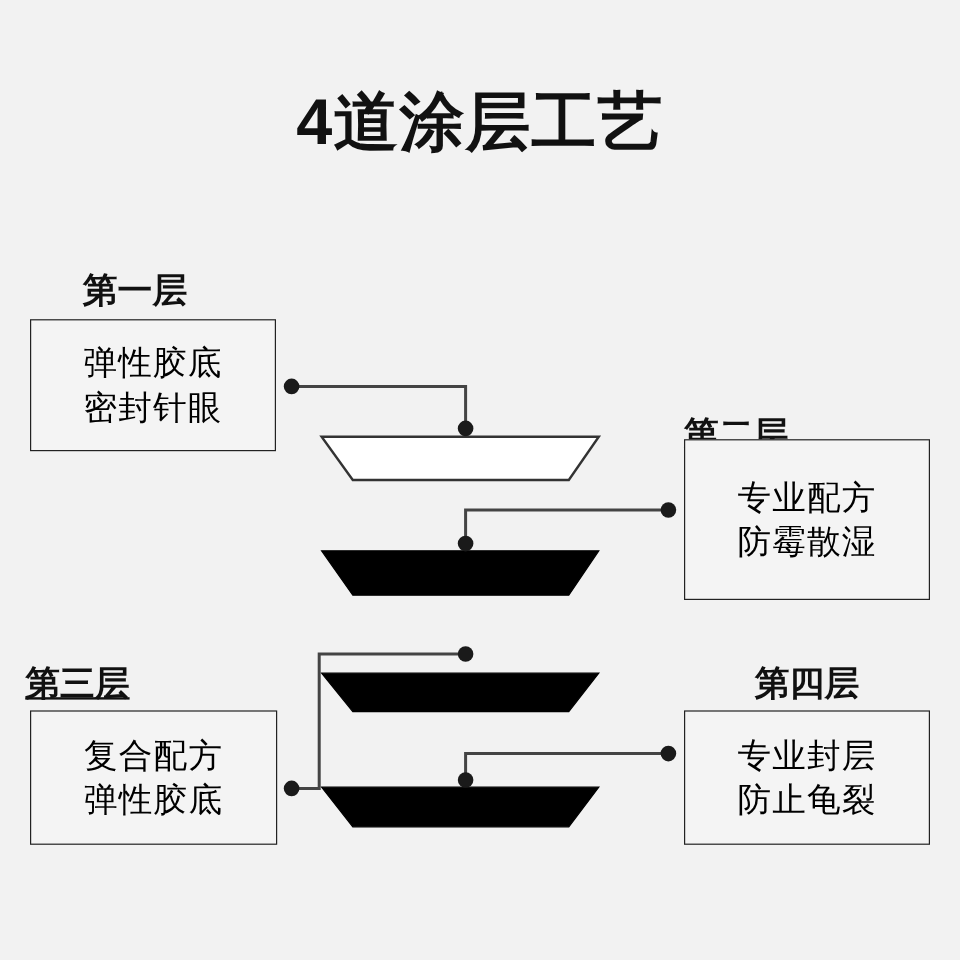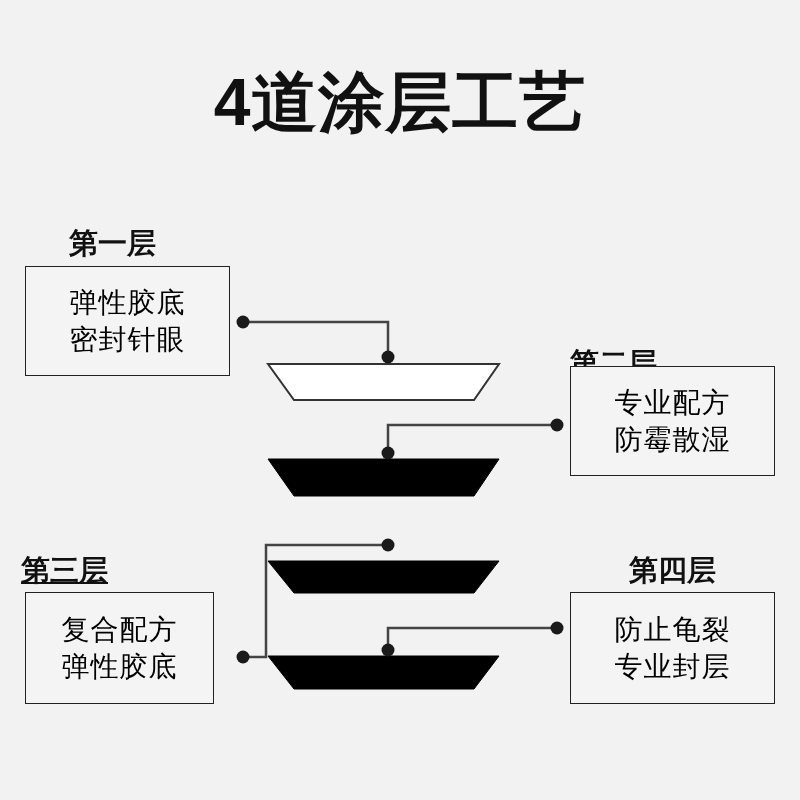--- a/index.html
+++ b/index.html
@@ -20,21 +20,21 @@
     background: #f2f2f2;
   }
 
   
   .title {
     position: absolute;
     top: 62px;
     left: 0;
     width: 800px;
     text-align: center;
-    font-size: 66px;
+    font-size: 54px;
     line-height: 80px;
     font-weight: 700;
     letter-spacing: 1px;
     color: #111111;
     white-space: nowrap;
   }
 
   
   .layer-heading {
     position: absolute;
@@ -61,22 +61,22 @@
     justify-content: center;
   }
   .desc-box .line {
     font-size: 28px;
     line-height: 37px;
     color: #000000;
     letter-spacing: 1px;
     white-space: nowrap;
   }
   .box-1 { left: 25px;  top: 266px; width: 205px; height: 110px; }
-  .box-2 { left: 570px; top: 366px; width: 205px; height: 110px; }
-  .box-3 { left: 25px;  top: 592px; width: 189px; height: 112px; }
+  .box-2 { left: 570px; top: 366px; width: 205px; height: 134px; }
+  .box-3 { left: 25px;  top: 592px; width: 206px; height: 112px; }
   .box-4 { left: 570px; top: 592px; width: 205px; height: 112px; }
 
   
   #diagram {
     position: absolute;
     left: 0;
     top: 0;
     width: 800px;
     height: 800px;
   }
@@ -136,17 +136,17 @@
   </div>
 
   <div class="layer-heading heading-3">第三层</div>
   <div class="desc-box box-3">
     <div class="line">复合配方</div>
     <div class="line">弹性胶底</div>
   </div>
 
   <div class="layer-heading heading-4">第四层</div>
   <div class="desc-box box-4">
+    <div class="line">专业封层</div>
     <div class="line">防止龟裂</div>
-    <div class="line">专业封层</div>
   </div>
 
 </div>
 
 </body></html>

